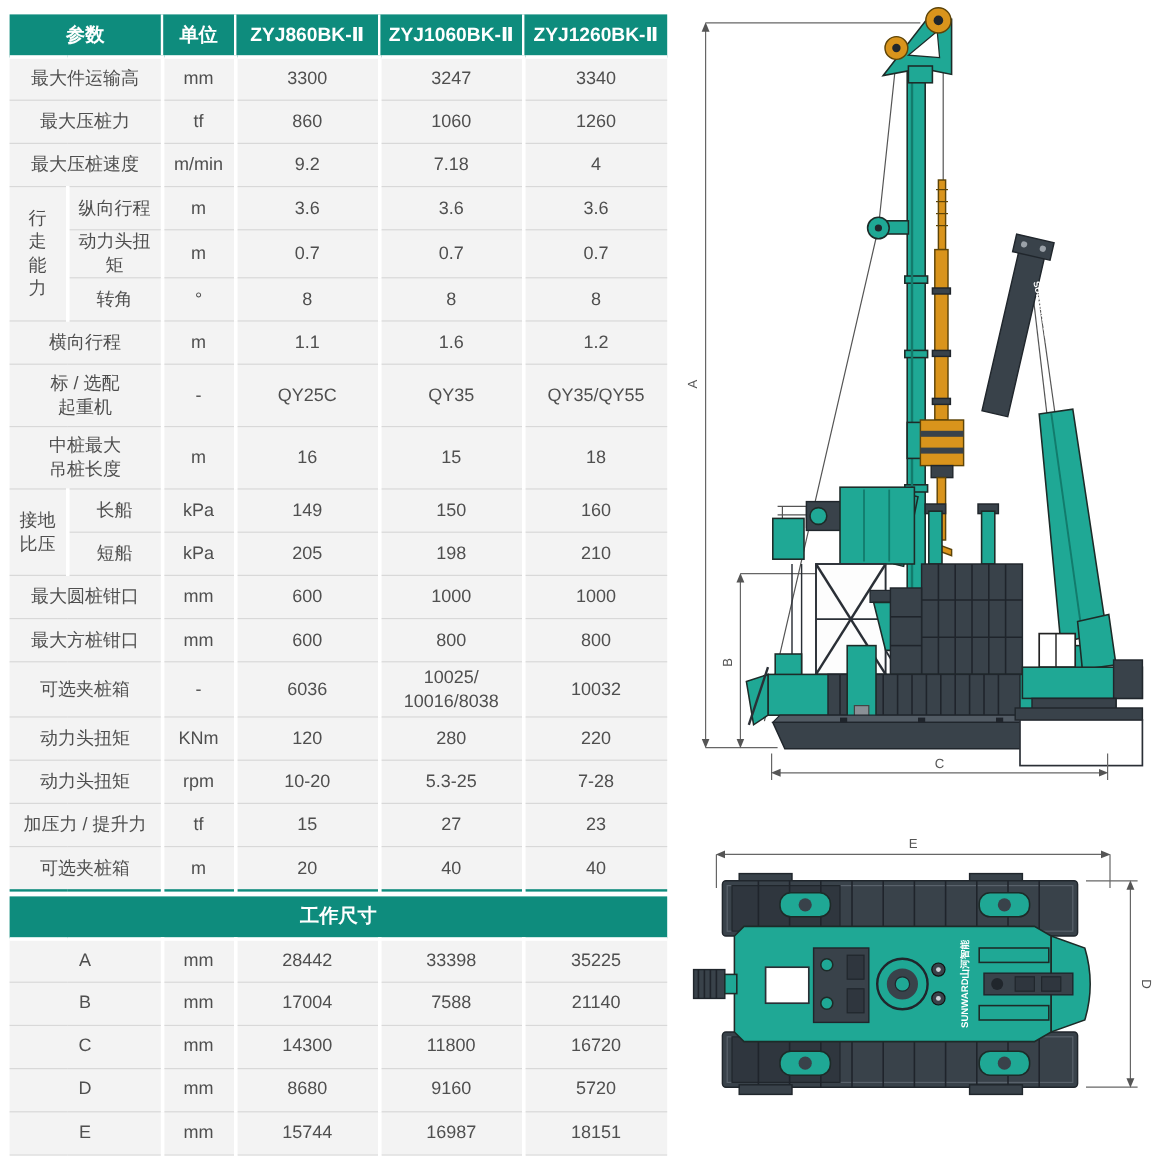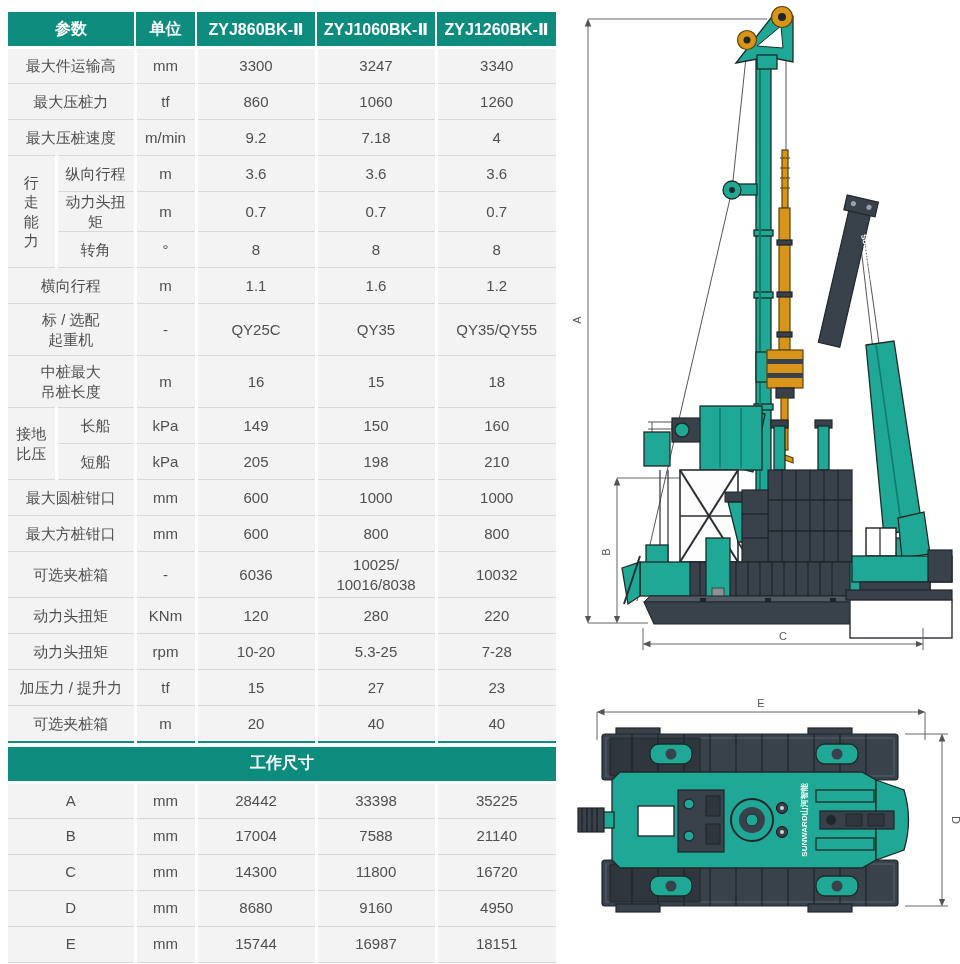--- a/index.html
+++ b/index.html
@@ -219,21 +219,21 @@
       <td>mm</td>
       <td>14300</td>
       <td>11800</td>
       <td>16720</td>
     </tr>
     <tr class="r36">
       <td colspan="2">D</td>
       <td>mm</td>
       <td>8680</td>
       <td>9160</td>
-      <td>4950</td>
+      <td>5720</td>
     </tr>
     <tr class="r36">
       <td colspan="2">E</td>
       <td>mm</td>
       <td>15744</td>
       <td>16987</td>
       <td>18151</td>
     </tr>
   </tbody>
     </table>

